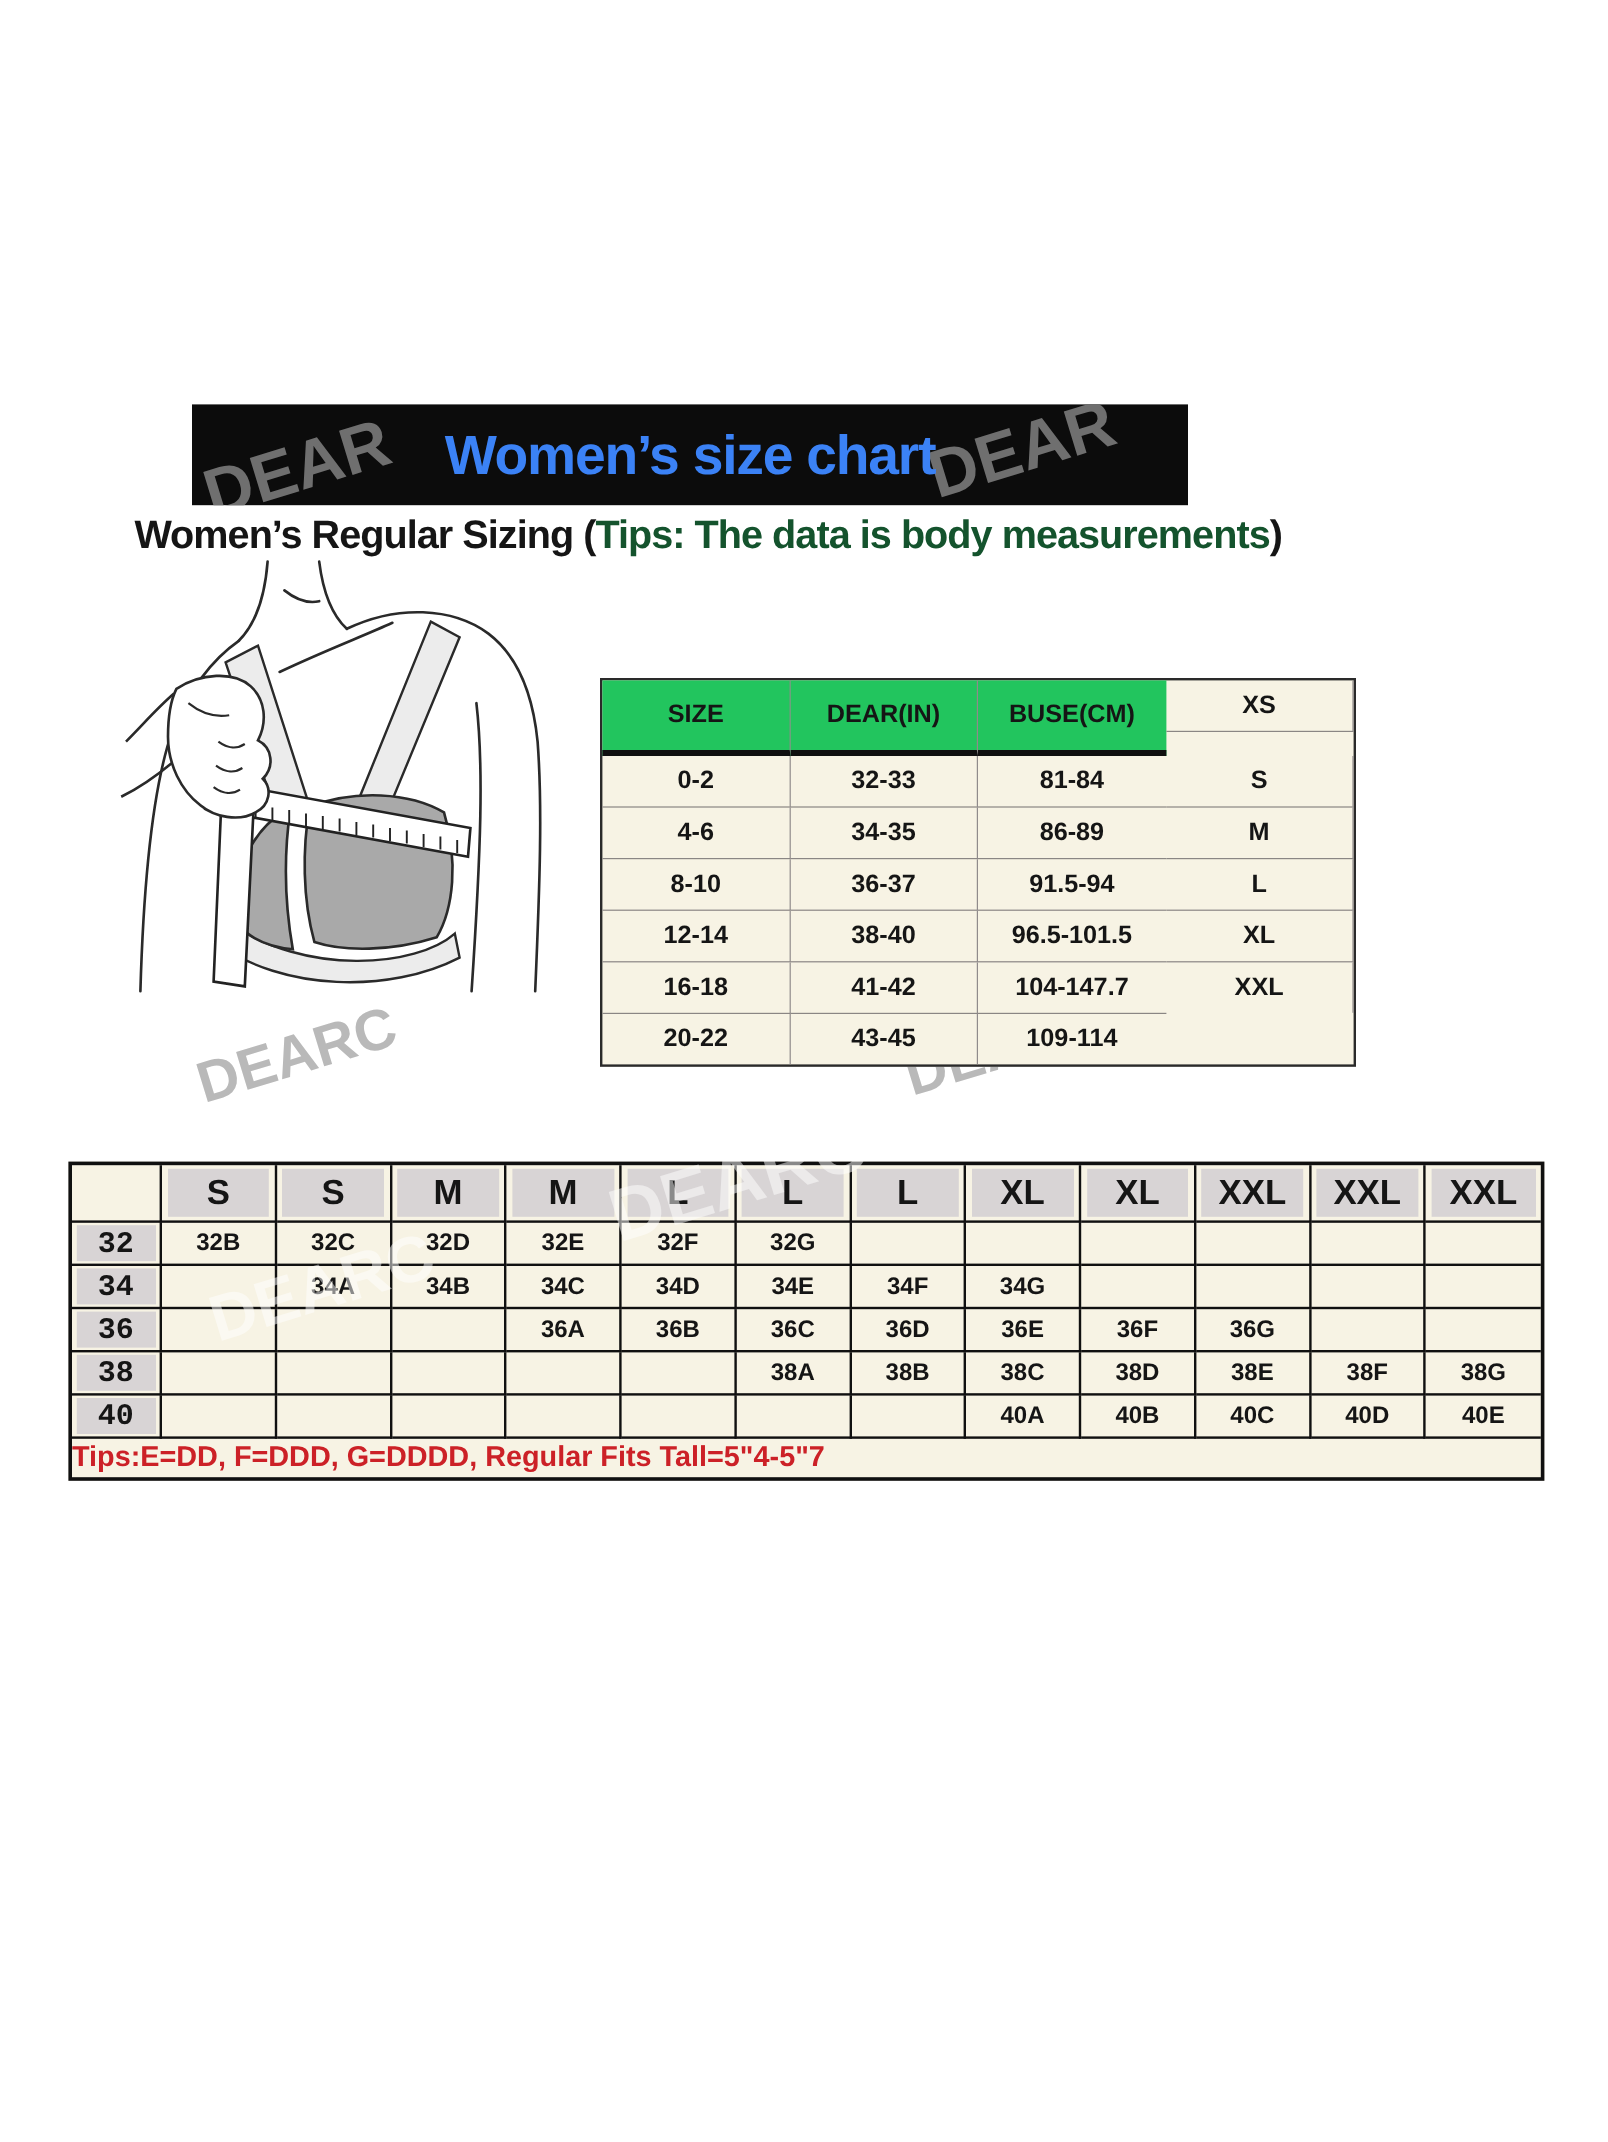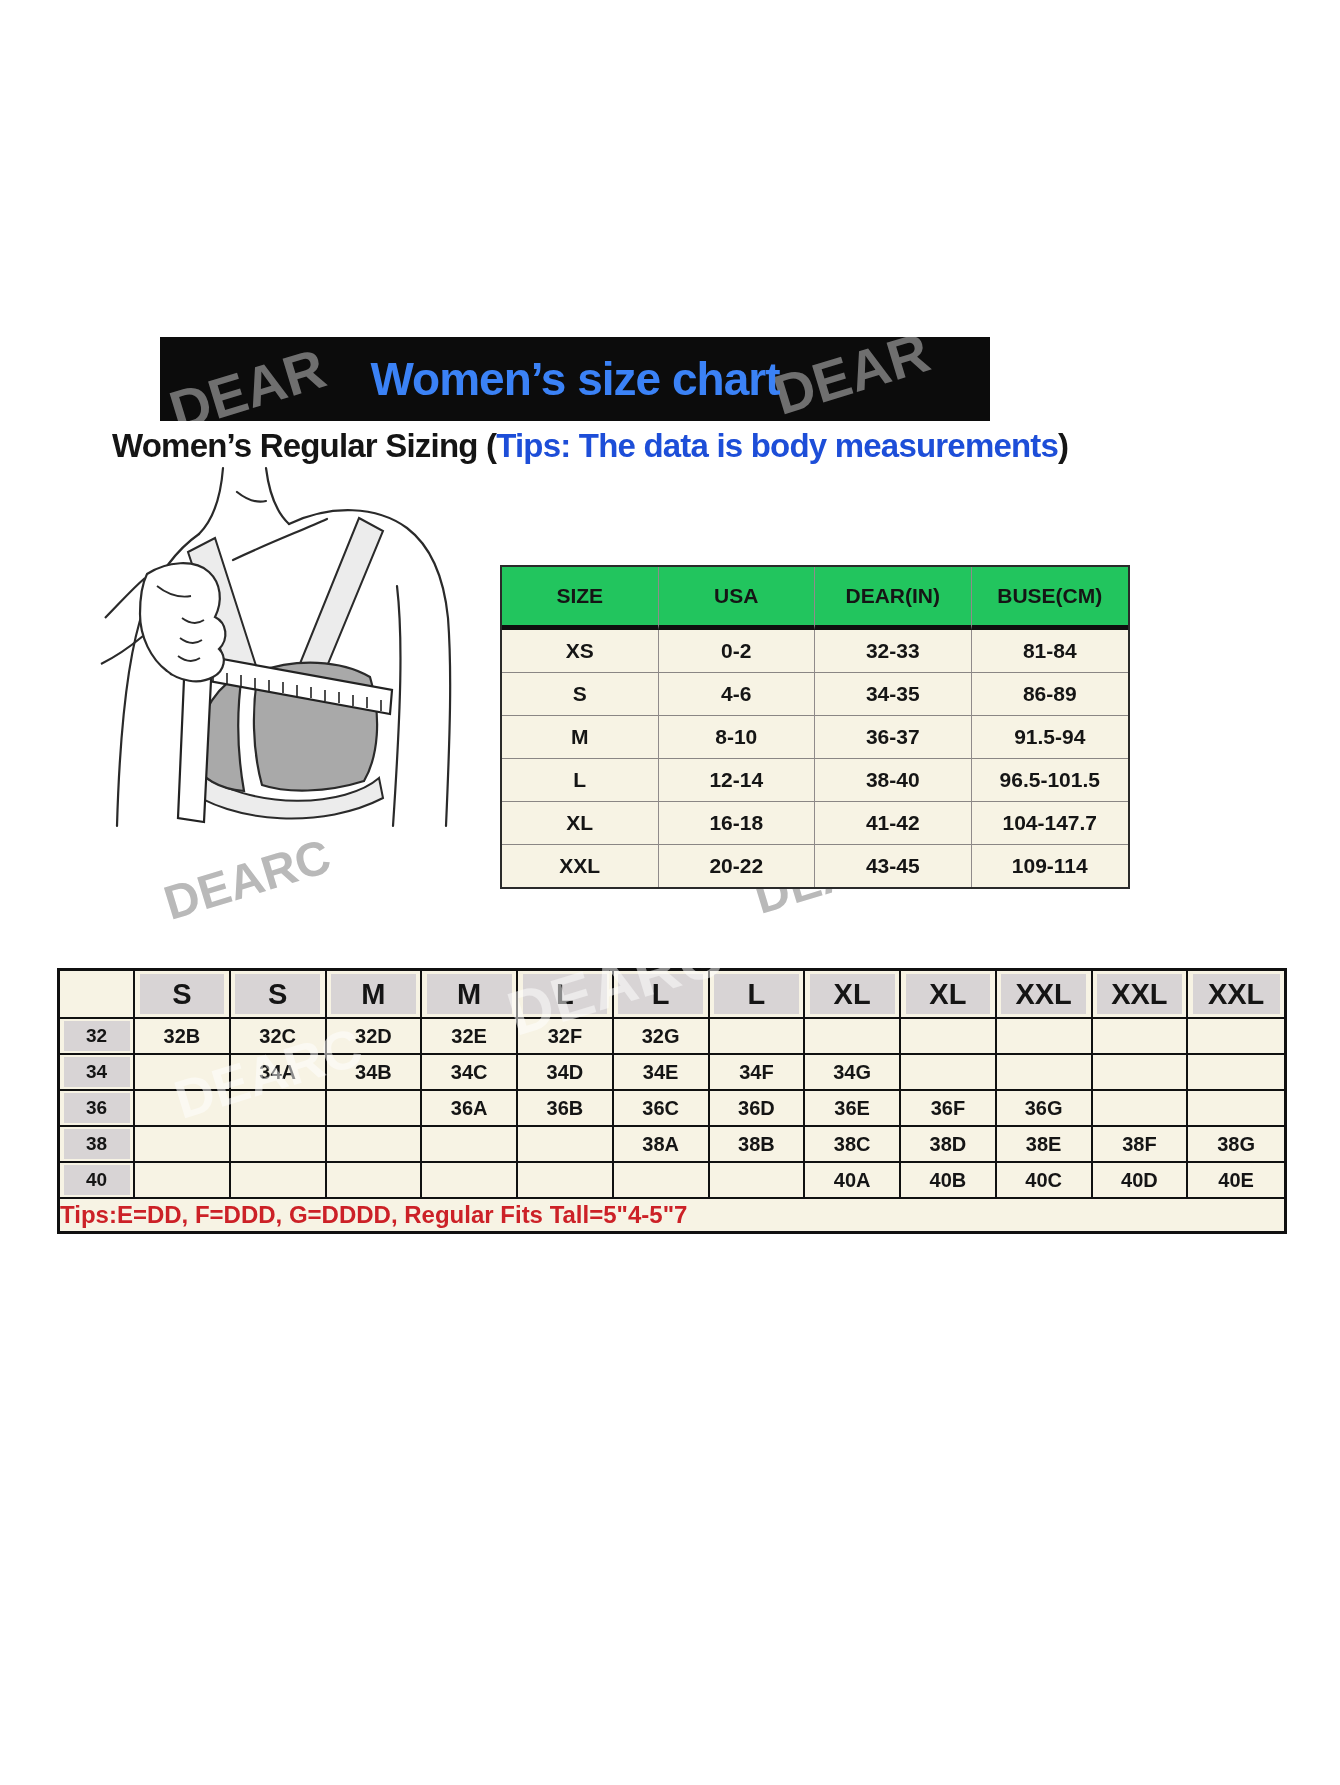--- a/index.html
+++ b/index.html
@@ -12,21 +12,21 @@
 
   .banner{position:absolute;left:160px;top:337px;width:830px;height:84px;background:#0c0c0c;
           overflow:hidden;display:flex;align-items:center;justify-content:center;z-index:1;}
   .banner .wm{color:#6f6f6f;font-size:56px;transform:rotate(-17deg);}
   .wm-banner-left{left:8px;top:20px;}
   .wm-banner-right{left:612px;top:4px;}
   .banner-title{position:relative;color:#3b82f6;font-size:46px;font-weight:bold;letter-spacing:-1px;z-index:1;}
 
   .heading{position:absolute;left:112px;top:427px;margin:0;font-size:33px;font-weight:bold;
            letter-spacing:-0.8px;white-space:nowrap;z-index:1;}
-  .heading .red{color:#1d4ed8;text-align:right;}
+  .heading .red{color:#14532d;text-align:right;}
 
   .illustration{position:absolute;left:85px;top:466px;z-index:1;}
 
   .tbl{position:absolute;display:grid;z-index:2;box-sizing:border-box;}
 
   #size-table{left:500px;top:565px;width:630px;grid-template-columns:repeat(4,1fr);
               border:2.5px solid #2a2a2a;background:#f7f3e4;}
   .t1h{height:58px;background:#22c55e;border-bottom:5px solid #0f0f0f;border-right:1.5px solid #908b8b;
        display:flex;align-items:center;justify-content:center;font-weight:bold;font-size:21px;}
   .t1d{height:42px;border-bottom:1.6px solid #8a8684;border-right:1.5px solid #908b8b;
@@ -35,21 +35,21 @@
   .noB{border-bottom:none !important;}
 
   #bra-table{left:57px;top:968px;width:1230px;grid-template-columns:75px repeat(12,1fr);
              border:3px solid #101010;background:#f7f3e4;}
   .t2c{border-right:2.6px solid #101010;border-bottom:2.6px solid #101010;
        display:flex;align-items:center;justify-content:center;font-weight:bold;}
   .t2h{height:46px;}
   .t2d{height:34px;font-size:20px;}
   .gbox{background:#d8d4d5;display:flex;align-items:center;justify-content:center;font-weight:bold;}
   .t2h .gbox{width:calc(100% - 9px);height:40px;font-size:29px;}
-  .t2d .gbox{width:calc(100% - 7px);height:30px;font-size:19px;}
+  .t2d .gbox{width:calc(100% - 7px);height:30px;font-size:25px;font-family:Liberation Mono, monospace;}
   .t2tips{grid-column:1 / -1;height:32px;display:flex;align-items:center;
           color:#cc2127;font-weight:bold;font-size:24px;}
 </style>
 </head>
 <body>
 
 <div class="page">
 
   <div class="wm wm-gray" style="left:162px;top:852px;">DEARC</div>
   <div class="wm wm-gray" style="left:752px;top:846px;">DEARC</div>
@@ -112,21 +112,20 @@
       </g>
       <g fill="none" stroke="#2a2a2a" stroke-width="2.2">
         <path d="M20,152 C34,138 46,124 60,112"></path>
         <path d="M16,198 C32,190 46,180 58,170"></path>
       </g>
     </g>
   </svg>
 
   <div class="tbl" id="size-table">
       <div class="t1h">SIZE</div>
-      <div class="t1h">USA</div>
       <div class="t1h">DEAR(IN)</div>
       <div class="t1h noR">BUSE(CM)</div>
       <div class="t1d">XS</div>
       <div class="t1d">0-2</div>
       <div class="t1d">32-33</div>
       <div class="t1d noR">81-84</div>
       <div class="t1d">S</div>
       <div class="t1d">4-6</div>
       <div class="t1d">34-35</div>
       <div class="t1d noR">86-89</div>

